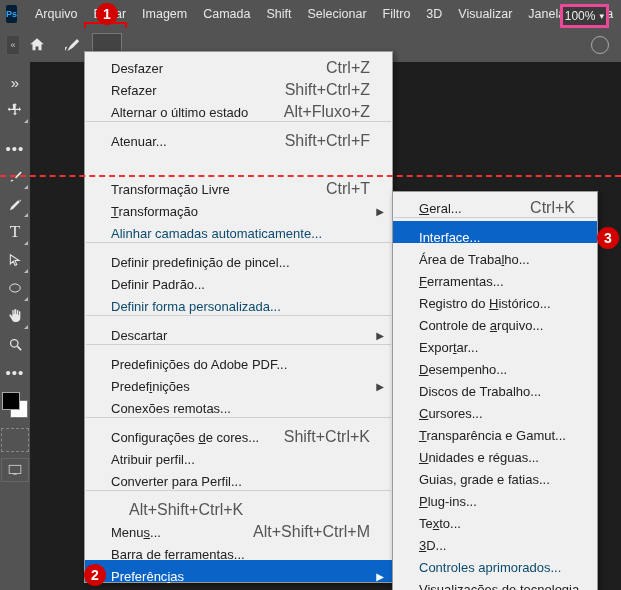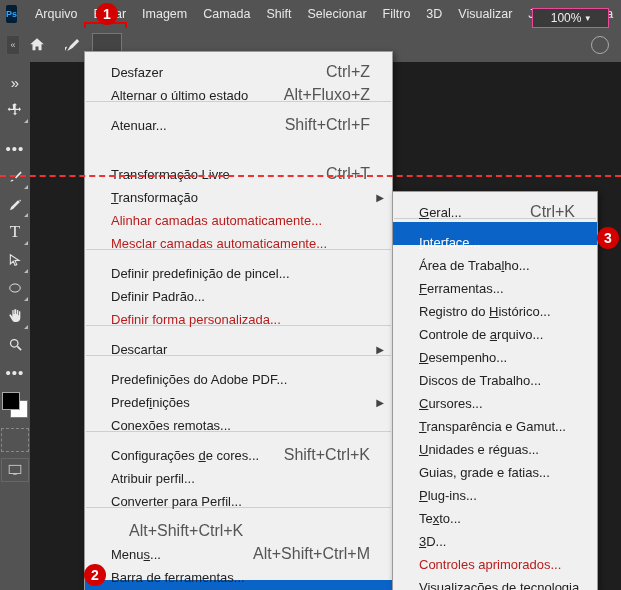--- a/index.html
+++ b/index.html
@@ -10,42 +10,42 @@
   .ps-logo span { color: #31a8ff; font-size: 9px; font-weight: bold; }
   .menu-item { padding: 5px 8px; cursor: default; }
 
   .highlight-box-red { position: absolute; border: 2px solid #e60000; pointer-events: none; }
   .callout { position: absolute; width: 22px; height: 22px; border-radius: 50%; background: #d40000; color: #fff; font-weight: bold; font-size: 14px; display: flex; align-items: center; justify-content: center; z-index: 200; }
 
   .options-bar { background: #535353; height: 34px; display: flex; align-items: center; padding: 0 6px; position: relative; }
   .opt-icon { width: 26px; height: 26px; display: flex; align-items: center; justify-content: center; margin-right: 8px; color: #e8e8e8; }
   .brush-prev { width: 30px; height: 24px; border: 1px solid #777; background: #444; margin-right: 4px; }
   .opt-group-right { position: absolute; right: 12px; display: flex; align-items: flex-end; gap: 8px; color: #ddd; font-size: 12px; flex-direction: column; }
-  .opt-field { border: 1px solid #ec4899; background: #3a3a3a; padding: 2px 18px; color: #eee; font-size: 12px; display: flex; align-items: center; gap: 4px; }
+  .opt-field { border: 3px solid #ec4899; background: #3a3a3a; padding: 2px 2px; color: #eee; font-size: 12px; display: flex; align-items: center; gap: 4px; }
   .pressure-icon { width: 18px; height: 18px; border-radius: 50%; border: 1px solid #aaa; }
   .opt-arrows { width: 14px; height: 20px; background: #444; border: 1px solid #555; margin-right: 4px; display: flex; align-items: center; justify-content: center; color: #ccc; font-size: 9px; }
 
   .tabs-bar { background: #393939; height: 26px; display: flex; align-items: flex-end; padding-left: 40px; }
   .tab { background: #535353; color: #eaeaea; font-size: 12px; padding: 5px 10px; display: flex; align-items: center; gap: 10px; }
 
   .workarea { position: absolute; top: 62px; left: 0; right: 0; bottom: 0; background: #1e1e1e; }
 
   .tools-col { position: absolute; left: 0; top: 62px; width: 30px; background: #535353; color: #e8e8e8; display: flex; flex-direction: column; align-items: center; padding-top: 6px; gap: 0; height: 528px; }
   .tool { width: 28px; height: 28px; display: flex; align-items: center; justify-content: center; font-size: 15px; position: relative; }
   .tool .tri { position: absolute; right: 1px; bottom: 1px; width: 0; height: 0; border-left: 4px solid transparent; border-bottom: 4px solid #bbb; }
   .swatches { margin-top: 6px; width: 26px; height: 26px; position: relative; }
   .swatch-fg { position: absolute; width: 18px; height: 18px; background: #000; border: 1px solid #aaa; left: 0; top: 0; }
   .swatch-bg { position: absolute; width: 18px; height: 18px; background: #fff; border: 1px solid #777; right: 0; bottom: 0; }
   .qmask { margin-top: 10px; width: 28px; height: 24px; border: 1px dashed #888; }
   .screenmode { width: 28px; height: 24px; border: 1px solid #666; margin-top: 6px; display: flex; align-items: center; justify-content: center; }
   .tool-dots { letter-spacing: 1px; }
 
   .dropdown { position: absolute; background: #f0f0f0; border: 1px solid #999; box-shadow: 2px 2px 6px rgba(0,0,0,0.4); font-size: 13px; color: #222; }
-  .dd-row { display: flex; align-items: center; justify-content: space-between; padding: 20px 22px 3px 26px; white-space: nowrap; height: 22px; }
-  .dd-row.disabled { color: #b91c1c; }
+  .dd-row { display: flex; align-items: center; justify-content: space-between; padding: 13px 22px 3px 26px; white-space: nowrap; height: 22px; }
+  .dd-row.disabled { color: #0c4a6e; }
   .dd-row.highlight { background: #0a64c8; color: #fff; }
   .dd-sep { height: 1px; background: #cfcfcf; margin: 3px 1px; }
   .dd-shortcut { font-size: 16px; color: #555; margin-left: 18px; }
   .dd-sub { position: absolute; right: 8px; font-size: 10px; color: #444; }
   .dd-row.highlight .dd-sub { color: #fff; }
   .dd-under { text-decoration: underline; }
 
   .edit-menu { left: 84px; top: 51px; width: 309px; z-index: 40; }
   .pref-sub { left: 392px; top: 191px; width: 206px; z-index: 50; }
 
@@ -171,42 +171,43 @@
       </svg>
     </div>
 </div>
 
 <div class="dropdown edit-menu" id="edit-dd">
     <div class="dd-row">
       <span>Desfazer</span>
       <span class="dd-shortcut">Ctrl+Z</span>
     </div>
     <div class="dd-row">
+      <span>Refazer</span>
+      <span class="dd-shortcut">Shift+Ctrl+Z</span>
+    </div>
+    <div class="dd-row">
       <span>Alternar o último estado</span>
       <span class="dd-shortcut">Alt+Fluxo+Z</span>
     </div>
     <div class="dd-sep"></div>
     <div class="dd-row">
       <span>Atenuar...</span>
       <span class="dd-shortcut">Shift+Ctrl+F</span>
     </div>
     <div style="height: 26px;"></div>
     <div class="dd-row">
       <span>Transformação Livre</span>
       <span class="dd-shortcut">Ctrl+T</span>
     </div>
     <div class="dd-row">
       <span><span class="dd-under">T</span>ransformação</span>
       <span class="dd-sub">▶</span>
     </div>
     <div class="dd-row disabled">
       <span>Alinhar camadas automaticamente...</span>
-    </div>
-    <div class="dd-row disabled">
-      <span>Mesclar camadas automaticamente...</span>
     </div>
     <div class="dd-sep"></div>
     <div class="dd-row">
       <span>Definir predefinição de pincel...</span>
     </div>
     <div class="dd-row">
       <span>Definir Padrão...</span>
     </div>
     <div class="dd-row disabled">
       <span>Definir forma personalizada...</span>
@@ -270,20 +271,23 @@
     <div class="dd-row">
       <span><span class="dd-under">F</span>erramentas...</span>
     </div>
     <div class="dd-row">
       <span>Registro do <span class="dd-under">H</span>istórico...</span>
     </div>
     <div class="dd-row">
       <span>Controle de <span class="dd-under">a</span>rquivo...</span>
     </div>
     <div class="dd-row">
+      <span>Expor<span class="dd-under">t</span>ar...</span>
+    </div>
+    <div class="dd-row">
       <span><span class="dd-under">D</span>esempenho...</span>
     </div>
     <div class="dd-row">
       <span>Discos de Trabalho...</span>
     </div>
     <div class="dd-row">
       <span><span class="dd-under">C</span>ursores...</span>
     </div>
     <div class="dd-row">
       <span><span class="dd-under">T</span>ransparência e Gamut...</span>

